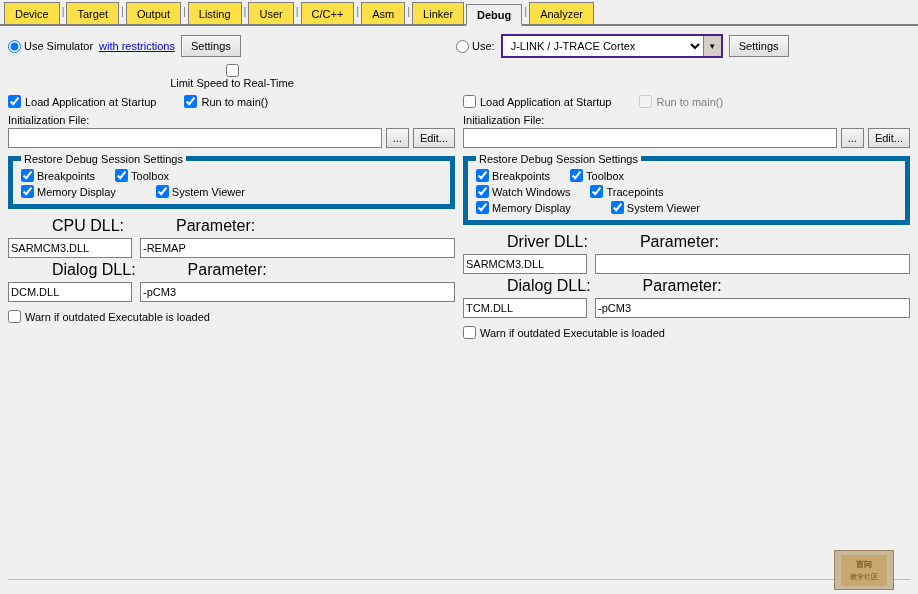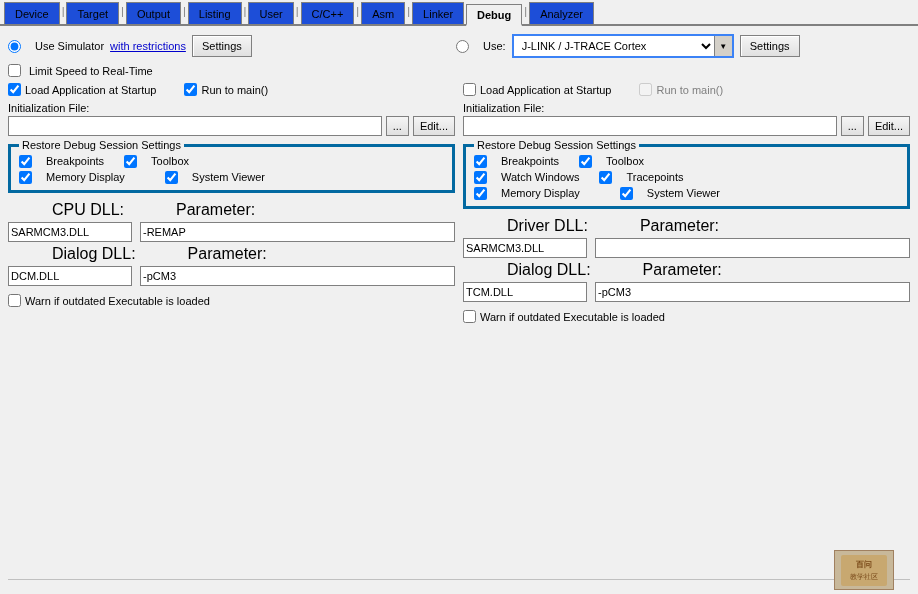--- a/index.html
+++ b/index.html
@@ -25,21 +25,21 @@
       align-items: flex-end;
       background: #f0f0f0;
       border-bottom: 2px solid #808080;
       padding: 0 4px;
       height: 26px;
     }
     .tab {
       padding: 2px 10px;
       border: 1px solid #808080;
       border-bottom: none;
-      background: #1d4ed8;
+      background: #fde047;
       margin-right: 2px;
       cursor: pointer;
       height: 22px;
       display: flex;
       align-items: center;
       font-size: 11px;
       color: #000;
     }
     .tab.active {
       background: #f0f0f0;
@@ -78,22 +78,22 @@
       gap: 6px;
     }
     .right-section {
       flex: 1;
       display: flex;
       align-items: center;
       gap: 6px;
     }
     .radio-label {
       display: flex;
-      align-items: flex-start;
-      gap: 14px;
+      align-items: center;
+      gap: 3px;
       white-space: nowrap;
     }
     .link-text {
       color: #0000cc;
       text-decoration: underline;
       cursor: pointer;
     }
     .btn {
       padding: 2px 8px;
       border: 1px solid #808080;
@@ -103,21 +103,21 @@
       min-width: 60px;
       height: 22px;
       display: flex;
       align-items: center;
       justify-content: center;
       box-shadow: 1px 1px 0 #fff inset;
     }
     .use-select-wrapper {
       display: flex;
       align-items: center;
-      border: 2px solid #3b82f6;
+      border: 2px solid #4c1d95;
       background: #fff;
     }
     .use-select {
       border: none;
       background: #fff;
       font-size: 11px;
       padding: 1px 4px;
       height: 20px;
       width: 200px;
       outline: none;
@@ -179,21 +179,21 @@
       background: linear-gradient(to bottom, #f5f5f5, #e0e0e0);
       cursor: pointer;
       font-size: 11px;
       height: 20px;
       display: flex;
       align-items: center;
       justify-content: center;
     }
     
     .group-box {
-      border: 3px solid #0369a1;
+      border: 5px solid #0369a1;
       padding: 6px 8px 6px 8px;
       margin-bottom: 4px;
       position: relative;
     }
     .group-box-title {
       position: absolute;
       top: -8px;
       left: 8px;
       background: #f0f0f0;
       padding: 0 3px;
@@ -323,21 +323,21 @@
             <option>ULINK2/ME Cortex Debugger</option>
             <option>ST-Link Debugger</option>
           </select>
           <div class="dropdown-arrow">▼</div>
         </div>
         <button class="btn">Settings</button>
       </div>
     </div>
 
     <div style="display:flex; margin-bottom:6px;">
-      <div style="width:448px; display:flex; align-items:center; gap:8px;">
+      <div style="width:448px; display:flex; align-items:center; gap:0;flex-direction:column;">
         <input type="checkbox" style="">
         <span>Limit Speed to Real-Time</span>
       </div>
       <div style="flex:1;"></div>
     </div>
 
     <div class="two-col">
 
       <div class="col">
 

